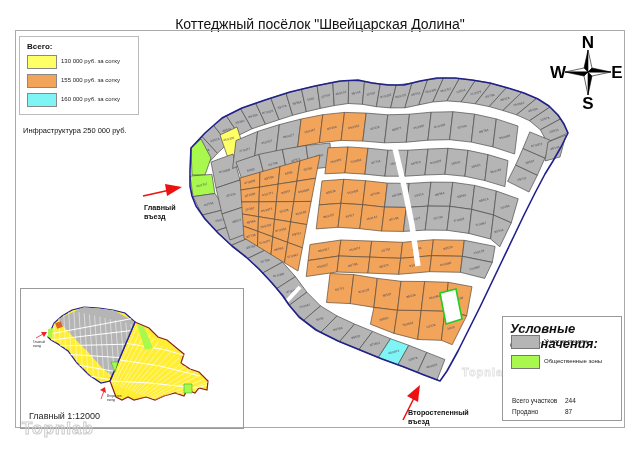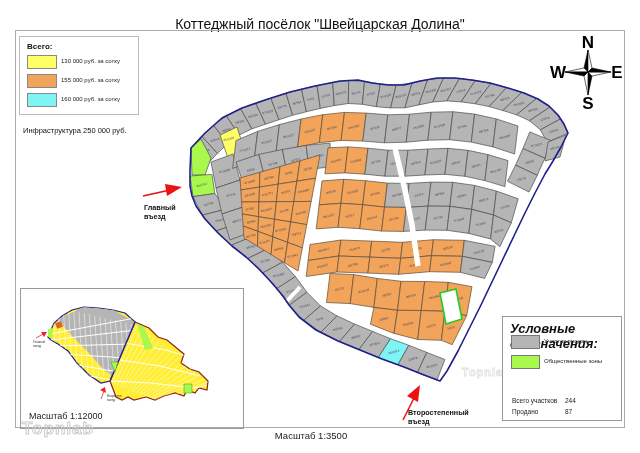--- a/index.html
+++ b/index.html
@@ -476,19 +476,18 @@
 <div class="abs" style="left:511px;top:355px;width:27px;height:12px;background:#a8f84d;border:1px solid #777;"></div>
 <div class="abs" style="left:544px;top:358px;font-size:6px;color:#222;">Общественные зоны</div>
 
 <div class="abs" style="left:512px;top:397px;font-size:6.5px;color:#222;">Всего участков</div>
 <div class="abs" style="left:565px;top:397px;font-size:6.5px;color:#222;">244</div>
 <div class="abs" style="left:512px;top:408px;font-size:6.5px;color:#222;">Продано</div>
 <div class="abs" style="left:565px;top:408px;font-size:6.5px;color:#222;">87</div>
 
 <div class="abs" style="left:20px;top:288px;width:222px;height:139px;border:1px solid #999;background:transparent;"></div>
 
-<div class="abs" style="left:29px;top:411px;font-size:9px;color:#222;">Масштаб 1:12000</div>
-
-<div class="abs" style="left:0;top:430px;width:622px;text-align:center;font-size:9.5px;color:#222;">Масштаб 1:3500</div>
+<div class="abs" style="left:29px;top:411px;font-size:9px;color:#222;">Главный 1:12000</div>
+
 
 <div class="abs" style="left:22px;top:419px;font-size:17px;font-weight:bold;color:transparent;-webkit-text-stroke:1px #cccccc;letter-spacing:1px;">Topnlab</div>
 
 </div>
 
 </body></html>

